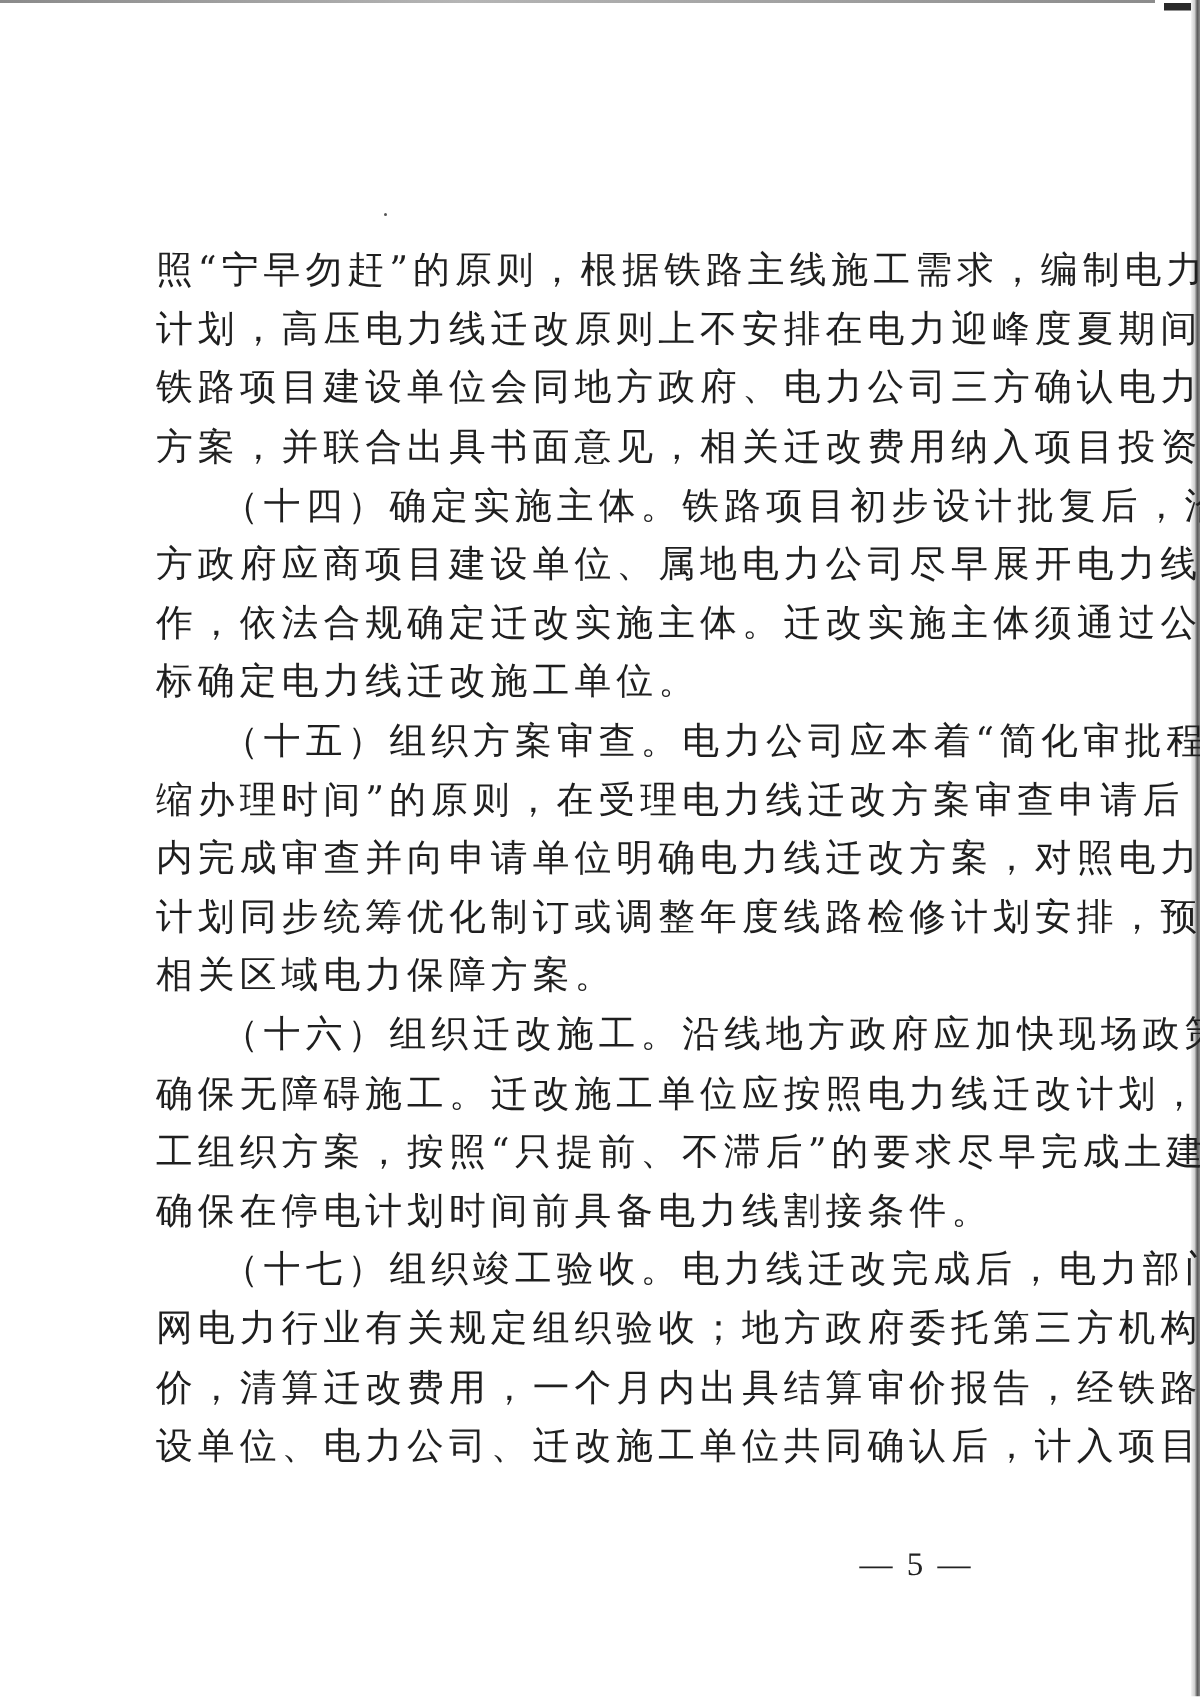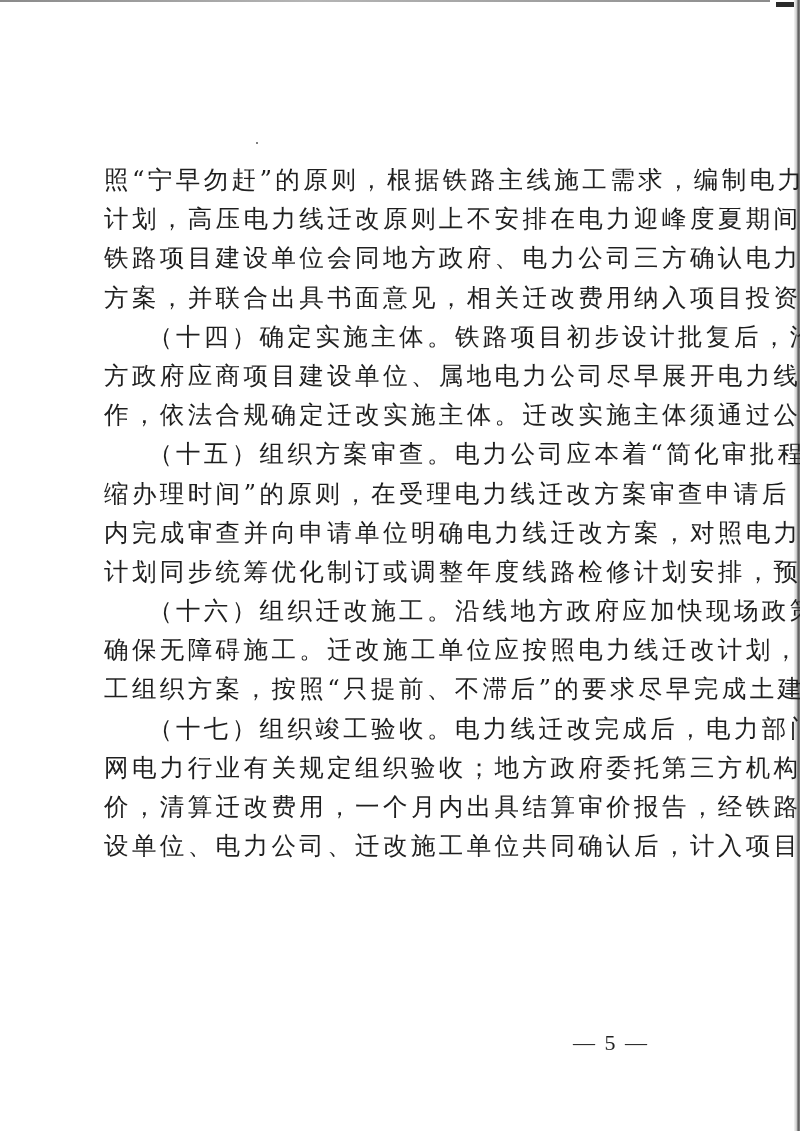--- a/index.html
+++ b/index.html
@@ -94,33 +94,36 @@
     <div class="line">计划，高压电力线迁改原则上不安排在电力迎峰度夏期间实施。</div>
     <div class="line">铁路项目建设单位会同地方政府、电力公司三方确认电力线迁改</div>
     <div class="line">方案，并联合出具书面意见，相关迁改费用纳入项目投资概算。</div>
   </div>
 
 
   <div>
     <div class="line indent">（十四）确定实施主体。铁路项目初步设计批复后，沿线地</div>
     <div class="line">方政府应商项目建设单位、属地电力公司尽早展开电力线迁改工</div>
     <div class="line">作，依法合规确定迁改实施主体。迁改实施主体须通过公开招投</div>
+    <div class="line last">标确定电力线迁改施工单位。</div>
   </div>
 
   <div>
     <div class="line indent">（十五）组织方案审查。电力公司应本着“简化审批程序，压</div>
     <div class="line">缩办理时间”的原则，在受理电力线迁改方案审查申请后，1个月</div>
     <div class="line">内完成审查并向申请单位明确电力线迁改方案，对照电力线迁改</div>
     <div class="line">计划同步统筹优化制订或调整年度线路检修计划安排，预先制订</div>
+    <div class="line last">相关区域电力保障方案。</div>
   </div>
 
   <div>
     <div class="line indent">（十六）组织迁改施工。沿线地方政府应加快现场政策处理，</div>
     <div class="line">确保无障碍施工。迁改施工单位应按照电力线迁改计划，编制施</div>
     <div class="line">工组织方案，按照“只提前、不滞后”的要求尽早完成土建施工，</div>
+    <div class="line last">确保在停电计划时间前具备电力线割接条件。</div>
   </div>
 
   <div>
     <div class="line indent">（十七）组织竣工验收。电力线迁改完成后，电力部门按国</div>
     <div class="line">网电力行业有关规定组织验收；地方政府委托第三方机构组织审</div>
     <div class="line">价，清算迁改费用，一个月内出具结算审价报告，经铁路项目建</div>
     <div class="line">设单位、电力公司、迁改施工单位共同确认后，计入项目建设成</div>
   </div>
 
 </div>

